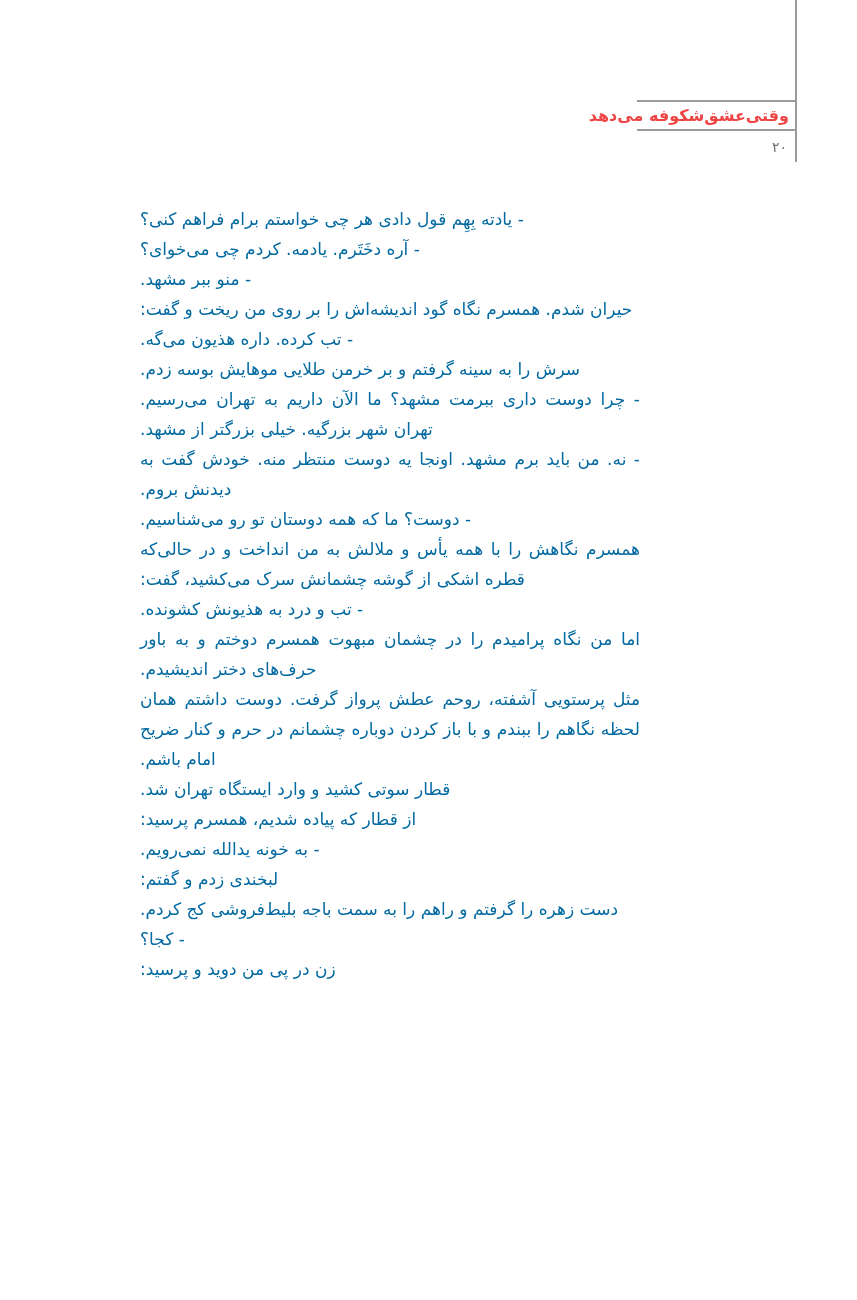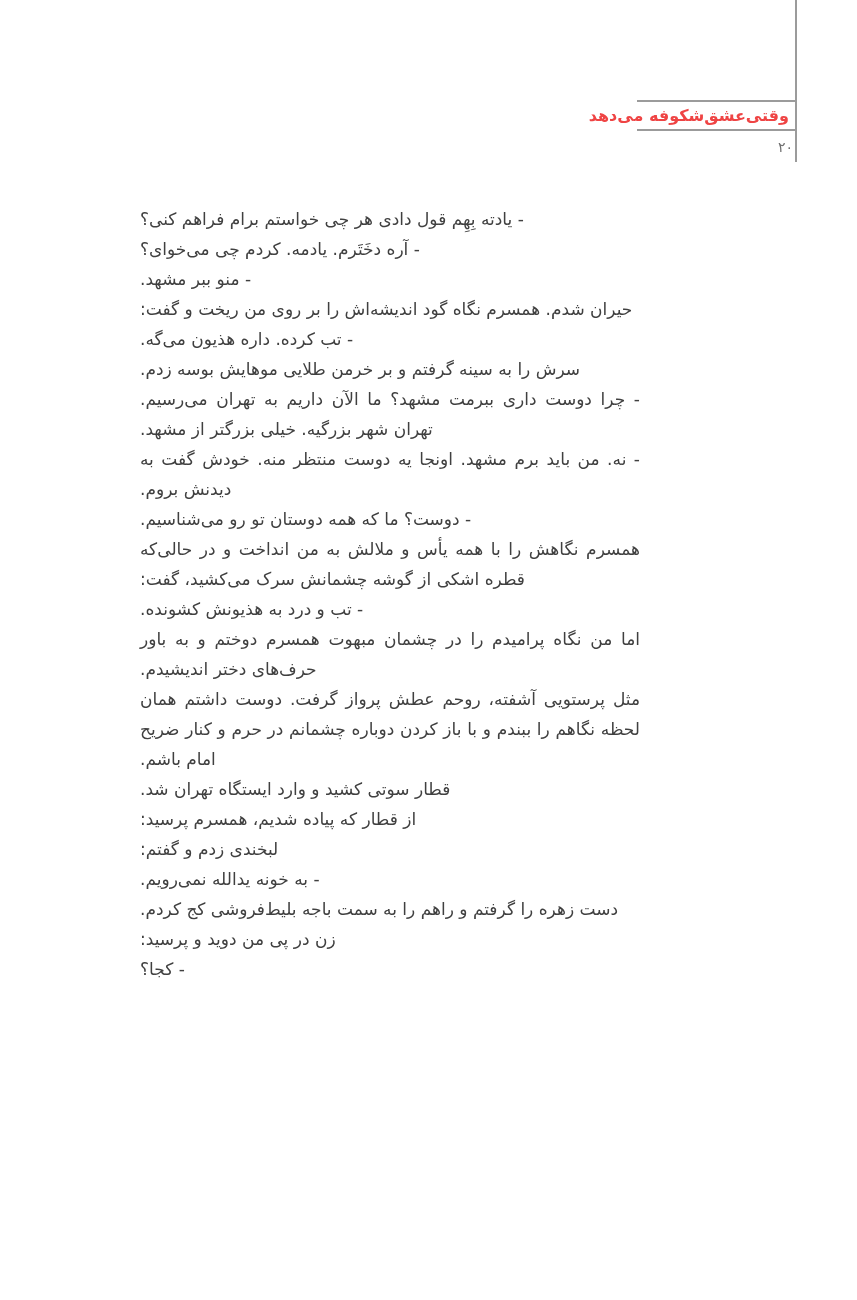--- a/index.html
+++ b/index.html
@@ -64,21 +64,21 @@
 
   .header-folio-box {
     position: absolute;
     top: 131px;
     right: 2px;
     width: 158px;
     height: 31px;
     display: flex;
     align-items: center;
     justify-content: flex-start;
-    padding-right: 2px;
+    padding-right: 8px;
     box-sizing: border-box;
   }
 
   .header-folio-text {
     font-size: 14px;
     color: #6f6f6f;
     direction: rtl;
     line-height: 1;
   }
 
@@ -87,21 +87,21 @@
   .body-text {
     position: absolute;
     top: 204px;
     right: 217px;
     left: 140px;
     direction: rtl;
     text-align: justify;
     font-family: "DejaVu Sans", "Liberation Sans", sans-serif;
     font-size: 17px;
     line-height: 30px;
-    color: #404040;
+    color: #0369a1;
   }
 
   .body-text p {
     margin: 0;
     padding: 0;
     text-align: justify;
     text-align-last: left;
     direction: rtl;
   }
 
@@ -141,20 +141,20 @@
       <p class="ln-end-left">سرش را به سینه گرفتم و بر خرمن طلایی موهایش بوسه زدم.</p>
       <p class="ln-justify">- چرا دوست داری ببرمت مشهد؟ ما الآن داریم به تهران می‌رسیم. تهران شهر بزرگیه. خیلی بزرگتر از مشهد.</p>
       <p class="ln-justify">- نه. من باید برم مشهد. اونجا یه دوست منتظر منه. خودش گفت به دیدنش بروم.</p>
       <p class="ln-end-left">- دوست؟ ما که همه دوستان تو رو می‌شناسیم.</p>
       <p class="ln-justify">همسرم نگاهش را با همه یأس و ملالش به من انداخت و در حالی‌که قطره اشکی از گوشه چشمانش سرک می‌کشید، گفت:</p>
       <p class="ln-end-left">- تب و درد به هذیونش کشونده.</p>
       <p class="ln-justify">اما من نگاه پرامیدم را در چشمان مبهوت همسرم دوختم و به باور حرف‌های دختر اندیشیدم.</p>
       <p class="ln-justify">مثل پرستویی آشفته، روحم عطش پرواز گرفت. دوست داشتم همان لحظه نگاهم را ببندم و با باز کردن دوباره چشمانم در حرم و کنار ضریح امام باشم.</p>
       <p class="ln-end-left">قطار سوتی کشید و وارد ایستگاه تهران شد.</p>
       <p class="ln-end-left">از قطار که پیاده شدیم، همسرم پرسید:</p>
+      <p class="ln-end-left">- به خونه یدالله نمی‌رویم.</p>
       <p class="ln-end-left">لبخندی زدم و گفتم:</p>
-      <p class="ln-end-left">- به خونه یدالله نمی‌رویم.</p>
       <p class="ln-justify">دست زهره را گرفتم و راهم را به سمت باجه بلیط‌فروشی کج کردم.</p>
+      <p class="ln-end-left">- کجا؟</p>
       <p class="ln-end-left">زن در پی من دوید و پرسید:</p>
-      <p class="ln-end-left">- کجا؟</p>
     </div>
 
 </div>
 
 </body></html>

